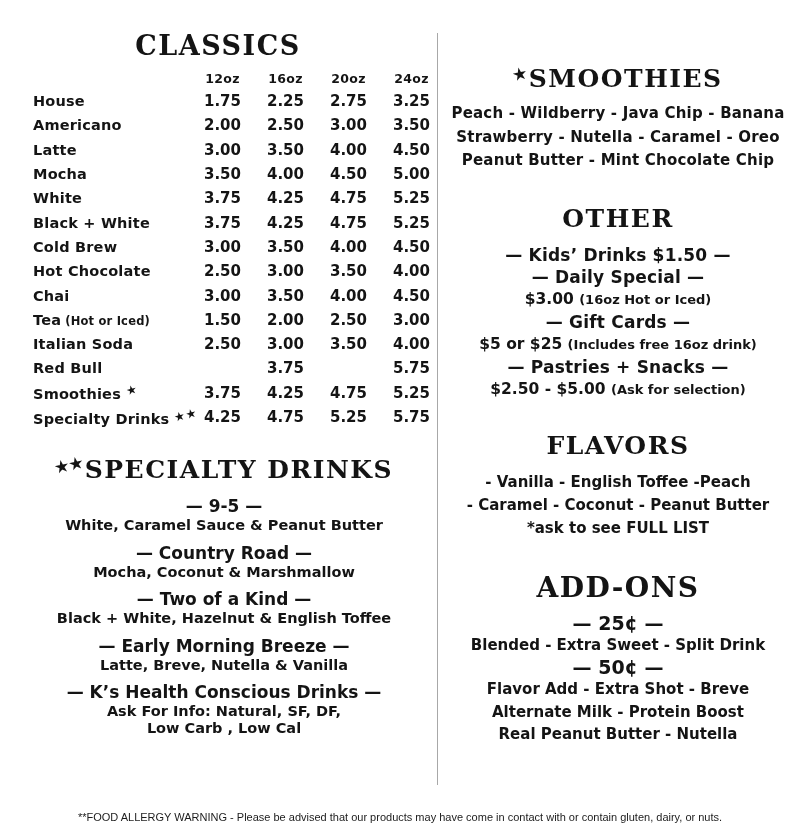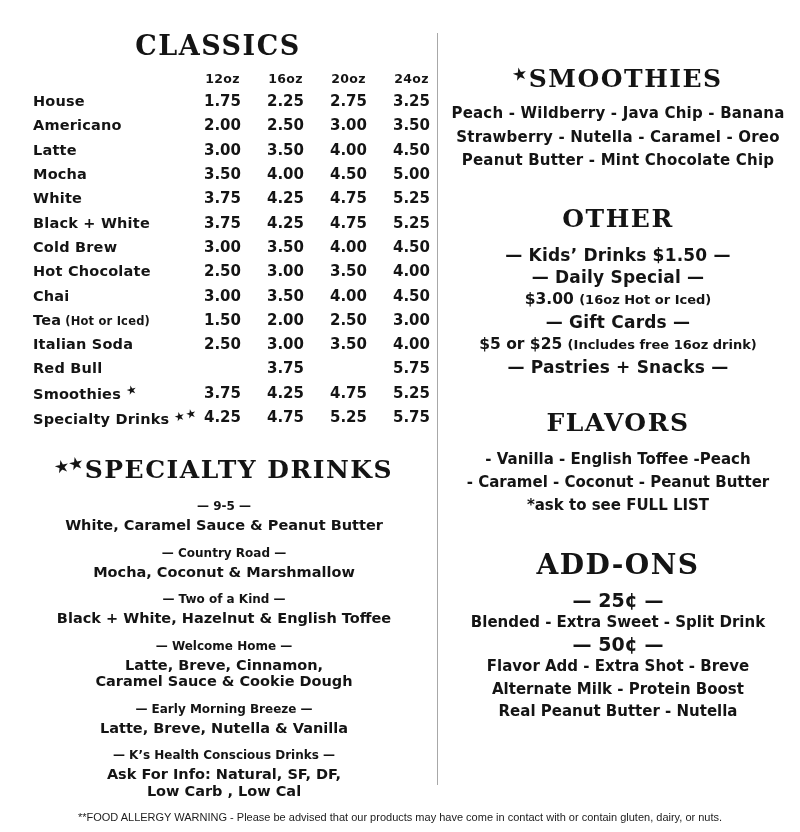--- a/index.html
+++ b/index.html
@@ -24,21 +24,21 @@
   .t-head .t-col { font-size:12.5px; }
   .t-note { font-size:11.5px; margin-left:4px; }
   .row-star { display:inline-block; transform:rotate(-14deg); font-size:12px;
               vertical-align:5px; margin-left:1px; letter-spacing:1px; }
   .specialty { width:432px; text-align:center; margin-top:26px; }
   .specialty-title { font-size:25px; }
   .title-star { font-size:0.6em; vertical-align:0.55em; display:inline-block;
                 transform:rotate(-12deg); letter-spacing:1px; margin-right:1px; }
   .sp-items { margin-top:12px; }
   .sp-item { margin-bottom:9px; }
-  .sp-name { font-size:12px; line-height:21px; white-space:nowrap; }
+  .sp-name { font-size:17px; line-height:21px; white-space:nowrap; }
   .sp-desc { font-size:14.5px; line-height:16.5px; white-space:nowrap; }
   
   .divider { position:absolute; left:437px; top:33px; width:1px; height:752px; background:#a8a8a8; }
   
   .right-col { position:absolute; left:438px; top:0; width:360px; text-align:center; }
   .right-col .line { white-space:nowrap; }
   .sm-title { font-size:25px; margin-top:64px; }
   .sm-lines { margin-top:9px; font-size:15px; line-height:23.5px; letter-spacing:0.2px; }
   .other-title { font-size:25px; margin-top:31px; }
   .ot-entries { margin-top:11px; }
@@ -186,25 +186,20 @@
         </div>
         <div class="sp-item">
           <div class="sp-name">— Country Road —</div>
           <div class="sp-desc">Mocha, Coconut &amp; Marshmallow</div>
         </div>
         <div class="sp-item">
           <div class="sp-name">— Two of a Kind —</div>
           <div class="sp-desc">Black + White, Hazelnut &amp; English Toffee</div>
         </div>
         <div class="sp-item">
-          <div class="sp-name">— Welcome Home —</div>
-          <div class="sp-desc">Latte, Breve, Cinnamon,</div>
-          <div class="sp-desc">Caramel Sauce &amp; Cookie Dough</div>
-        </div>
-        <div class="sp-item">
           <div class="sp-name">— Early Morning Breeze —</div>
           <div class="sp-desc">Latte, Breve, Nutella &amp; Vanilla</div>
         </div>
         <div class="sp-item">
           <div class="sp-name">— K’s Health Conscious Drinks —</div>
           <div class="sp-desc">Ask For Info: Natural, SF, DF,</div>
           <div class="sp-desc">Low Carb , Low Cal</div>
         </div>
       </div>
     </div>
@@ -222,20 +217,21 @@
     </div>
 
     <h2 class="serif-title other-title">OTHER</h2>
     <div class="ot-entries">
       <div class="ot-head line">— Kids’ Drinks $1.50 —</div>
       <div class="ot-head line">— Daily Special —</div>
       <div class="ot-sub line"><span>$3.00</span> <span class="ot-note">(16oz Hot or Iced)</span></div>
       <div class="ot-head line">— Gift Cards —</div>
       <div class="ot-sub line"><span>$5 or $25</span> <span class="ot-note">(Includes free 16oz drink)</span></div>
       <div class="ot-head line">— Pastries + Snacks —</div>
+      <div class="ot-sub line"><span>$2.50 - $5.00</span> <span class="ot-note">(Ask for selection)</span></div>
     </div>
 
     <h2 class="serif-title flavors-title">FLAVORS</h2>
     <div class="fl-lines">
       <div class="line">- Vanilla - English Toffee -Peach</div>
       <div class="line">- Caramel - Coconut - Peanut Butter</div>
       <div class="fl-foot line">*ask to see FULL LIST</div>
     </div>
 
     <h2 class="serif-title addons-title">ADD-ONS</h2>

